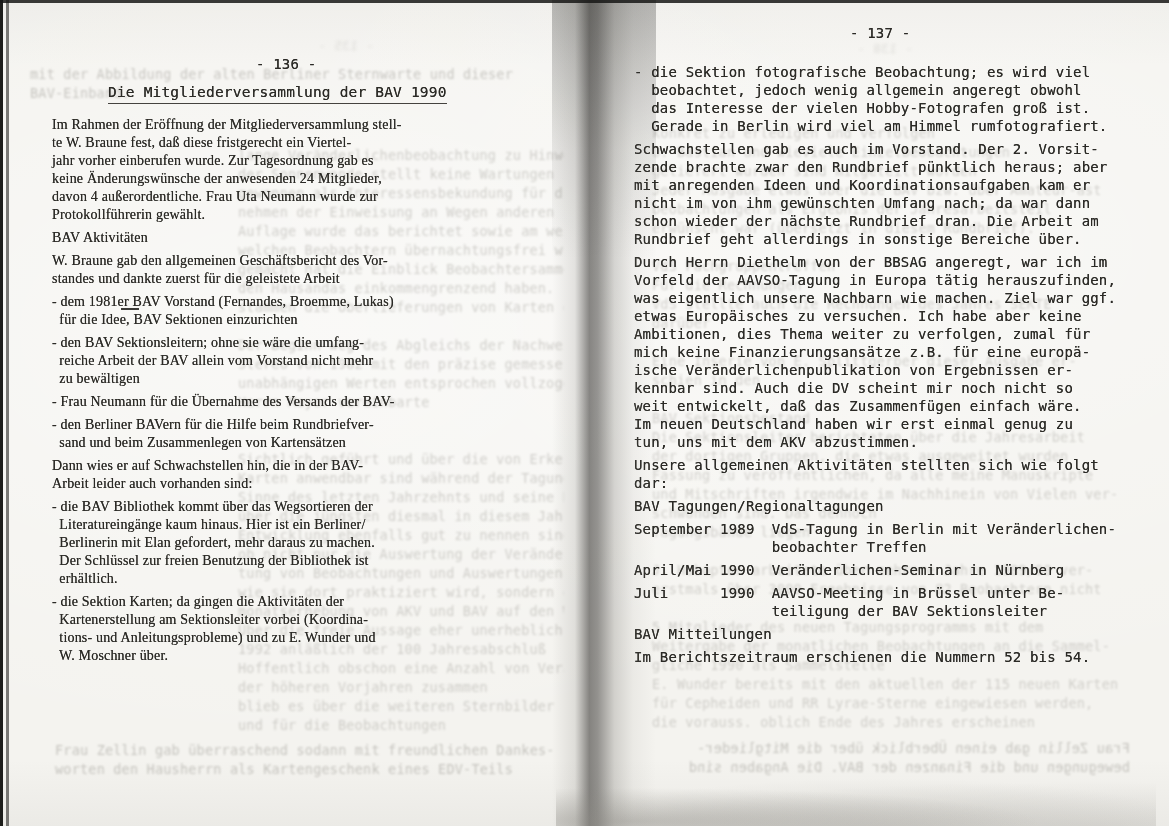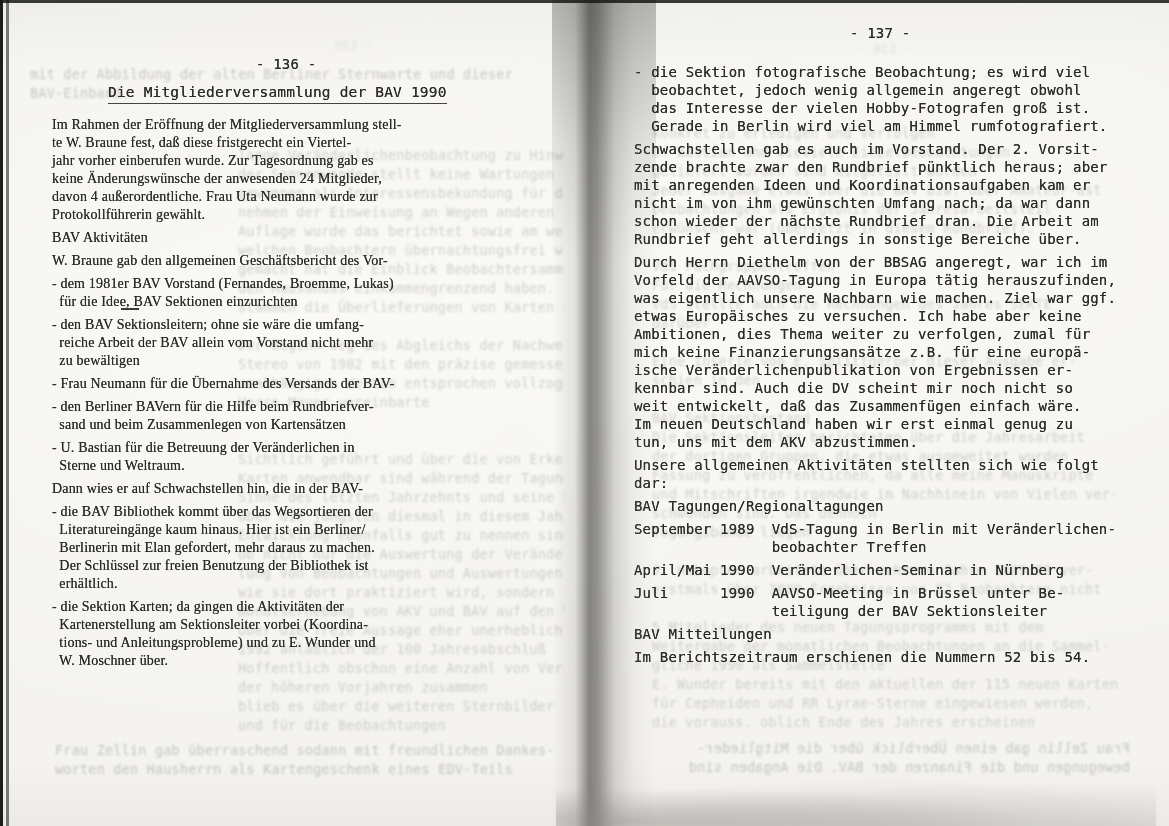--- a/index.html
+++ b/index.html
@@ -125,43 +125,41 @@
           <div class="line">jahr vorher einberufen wurde. Zur Tagesordnung gab es</div>
           <div class="line">keine Änderungswünsche der anwesenden 24 Mitglieder,</div>
           <div class="line">davon 4 außerordentliche. Frau Uta Neumann wurde zur</div>
           <div class="line">Protokollführerin gewählt.</div>
         </div>
         <div class="para">
           <div class="line">BAV Aktivitäten</div>
         </div>
         <div class="para">
           <div class="line">W. Braune gab den allgemeinen Geschäftsbericht des Vor-</div>
+          <div class="line">standes und dankte zuerst für die geleistete Arbeit</div>
         </div>
         <div class="para">
           <div class="line">- dem 1981er BAV Vorstand (Fernandes, Broemme, Lukas)</div>
           <div class="line">  für die Idee, BAV Sektionen einzurichten</div>
         </div>
         <div class="para">
           <div class="line">- den BAV Sektionsleitern; ohne sie wäre die umfang-</div>
           <div class="line">  reiche Arbeit der BAV allein vom Vorstand nicht mehr</div>
           <div class="line">  zu bewältigen</div>
         </div>
         <div class="para">
           <div class="line">- Frau Neumann für die Übernahme des Versands der BAV-</div>
         </div>
         <div class="para">
           <div class="line">- den Berliner BAVern für die Hilfe beim Rundbriefver-</div>
           <div class="line">  sand und beim Zusammenlegen von Kartensätzen</div>
         </div>
         <div class="para">
-          <div class="line">- U. Bastian für die Betreuung der Veränderlichen in</div>
-          <div class="line">  Sterne und Weltraum.</div>
-        </div>
-        <div class="para">
           <div class="line">Dann wies er auf Schwachstellen hin, die in der BAV-</div>
+          <div class="line">Arbeit leider auch vorhanden sind:</div>
         </div>
         <div class="para">
           <div class="line">- die BAV Bibliothek kommt über das Wegsortieren der</div>
           <div class="line">  Literatureingänge kaum hinaus. Hier ist ein Berliner/</div>
           <div class="line">  Berlinerin mit Elan gefordert, mehr daraus zu machen.</div>
           <div class="line">  Der Schlüssel zur freien Benutzung der Bibliothek ist</div>
           <div class="line">  erhältlich.</div>
         </div>
         <div class="para">
           <div class="line">- die Sektion Karten; da gingen die Aktivitäten der</div>

